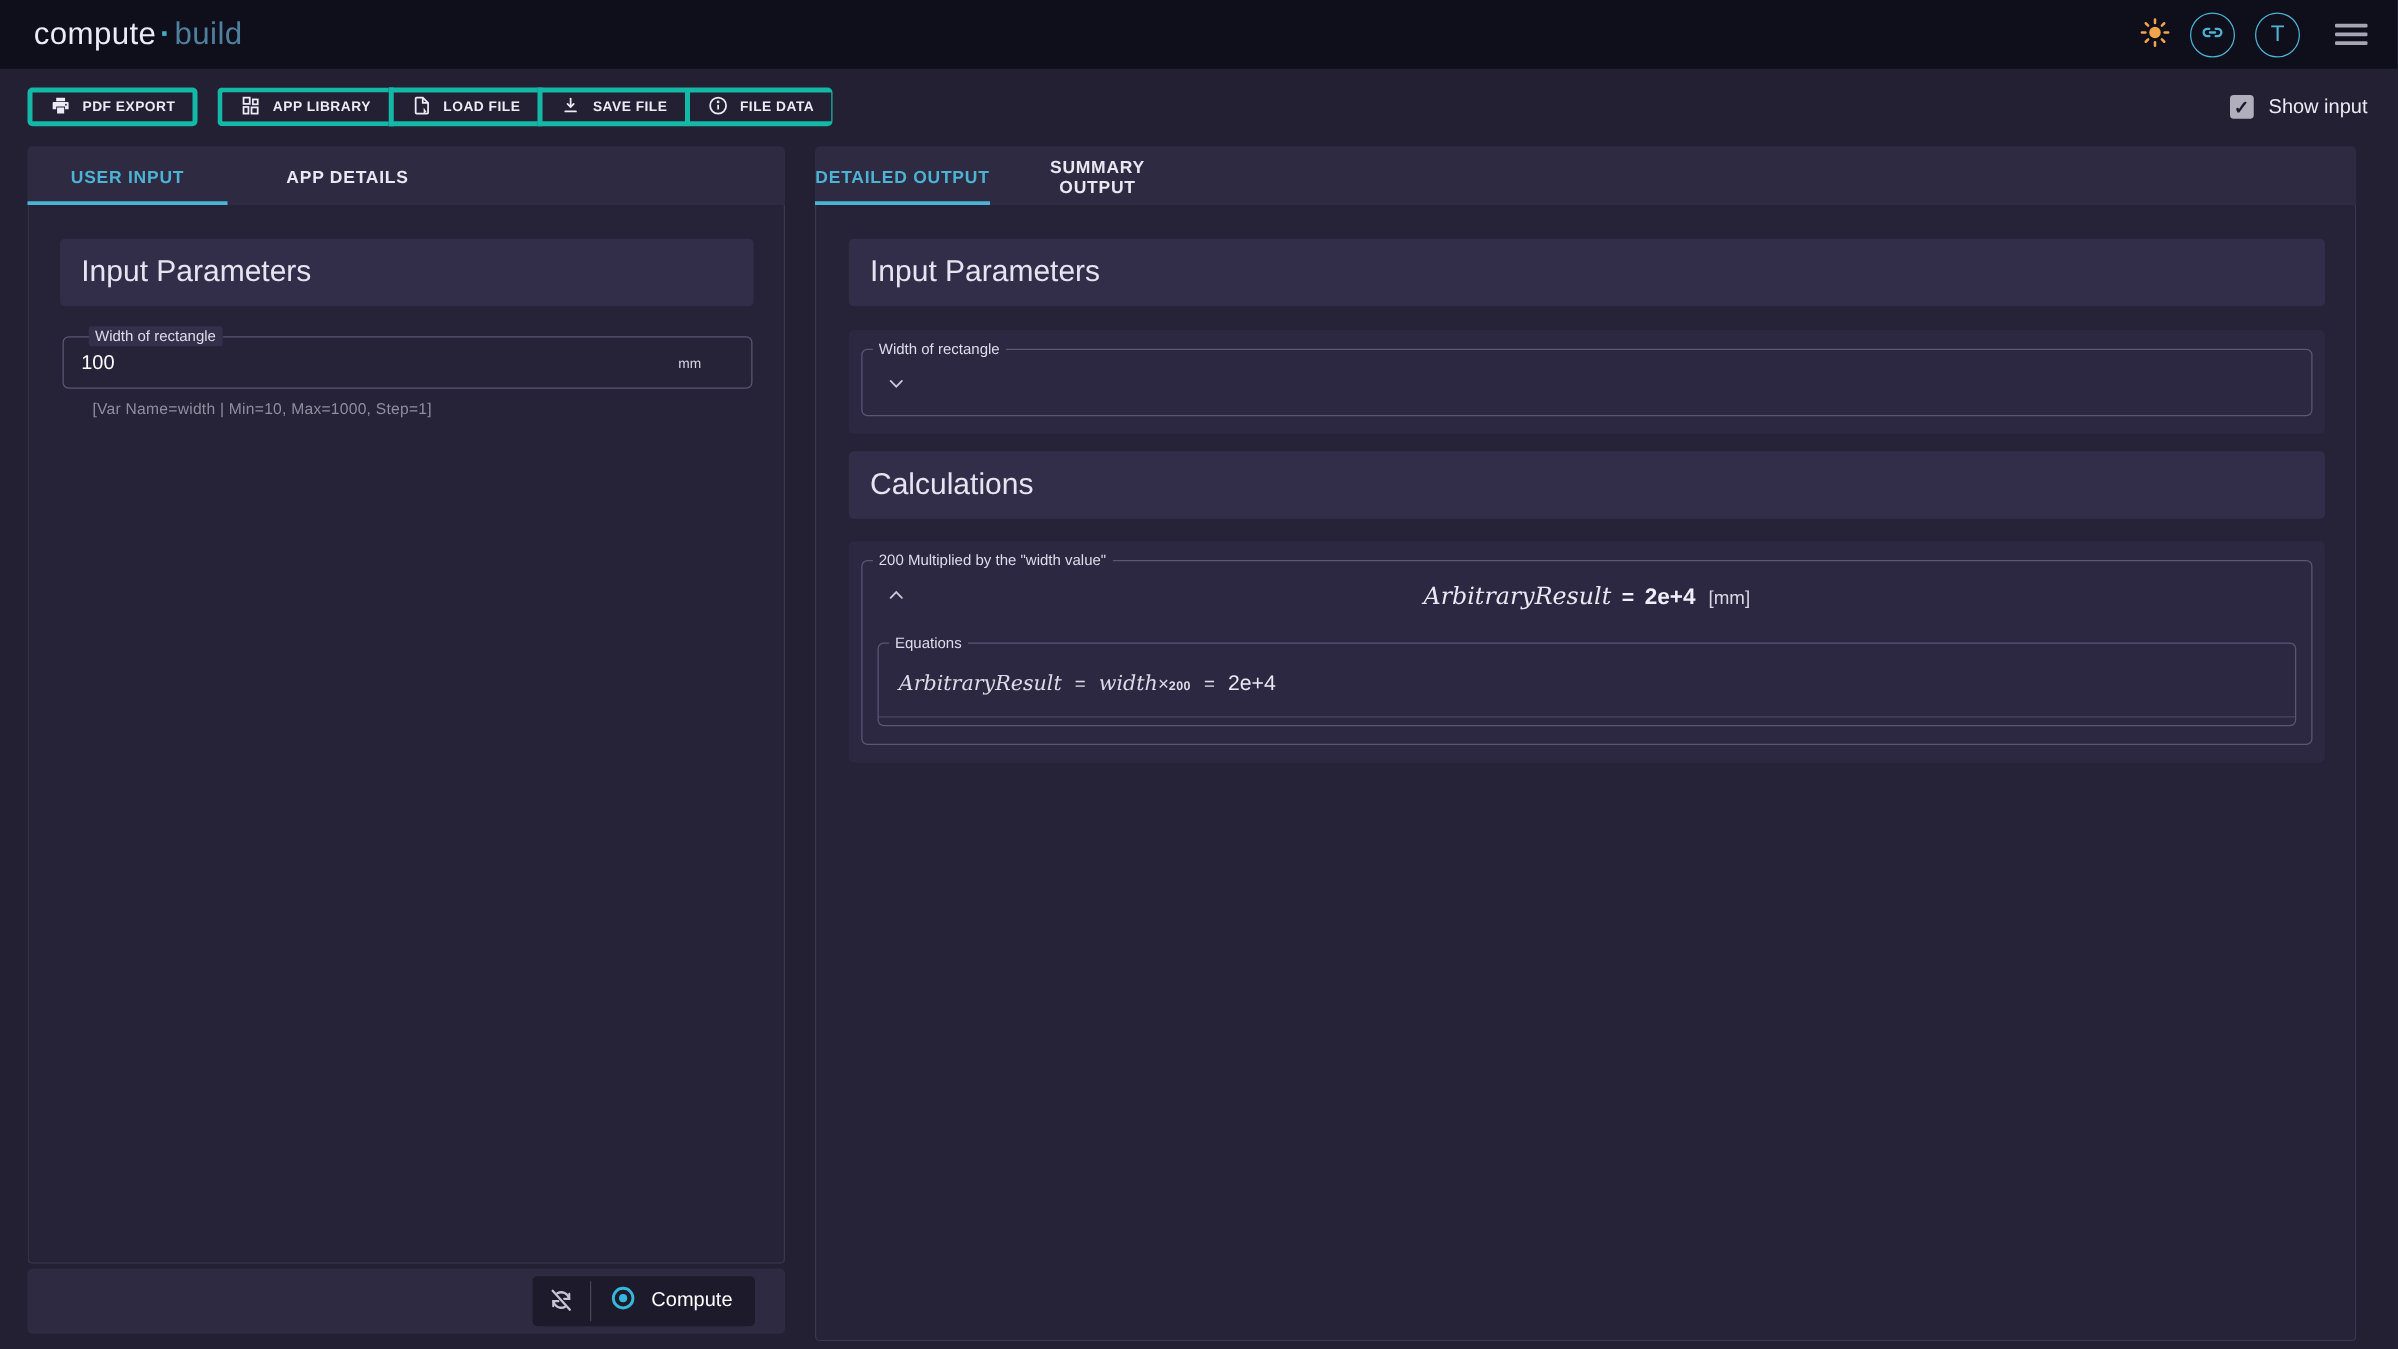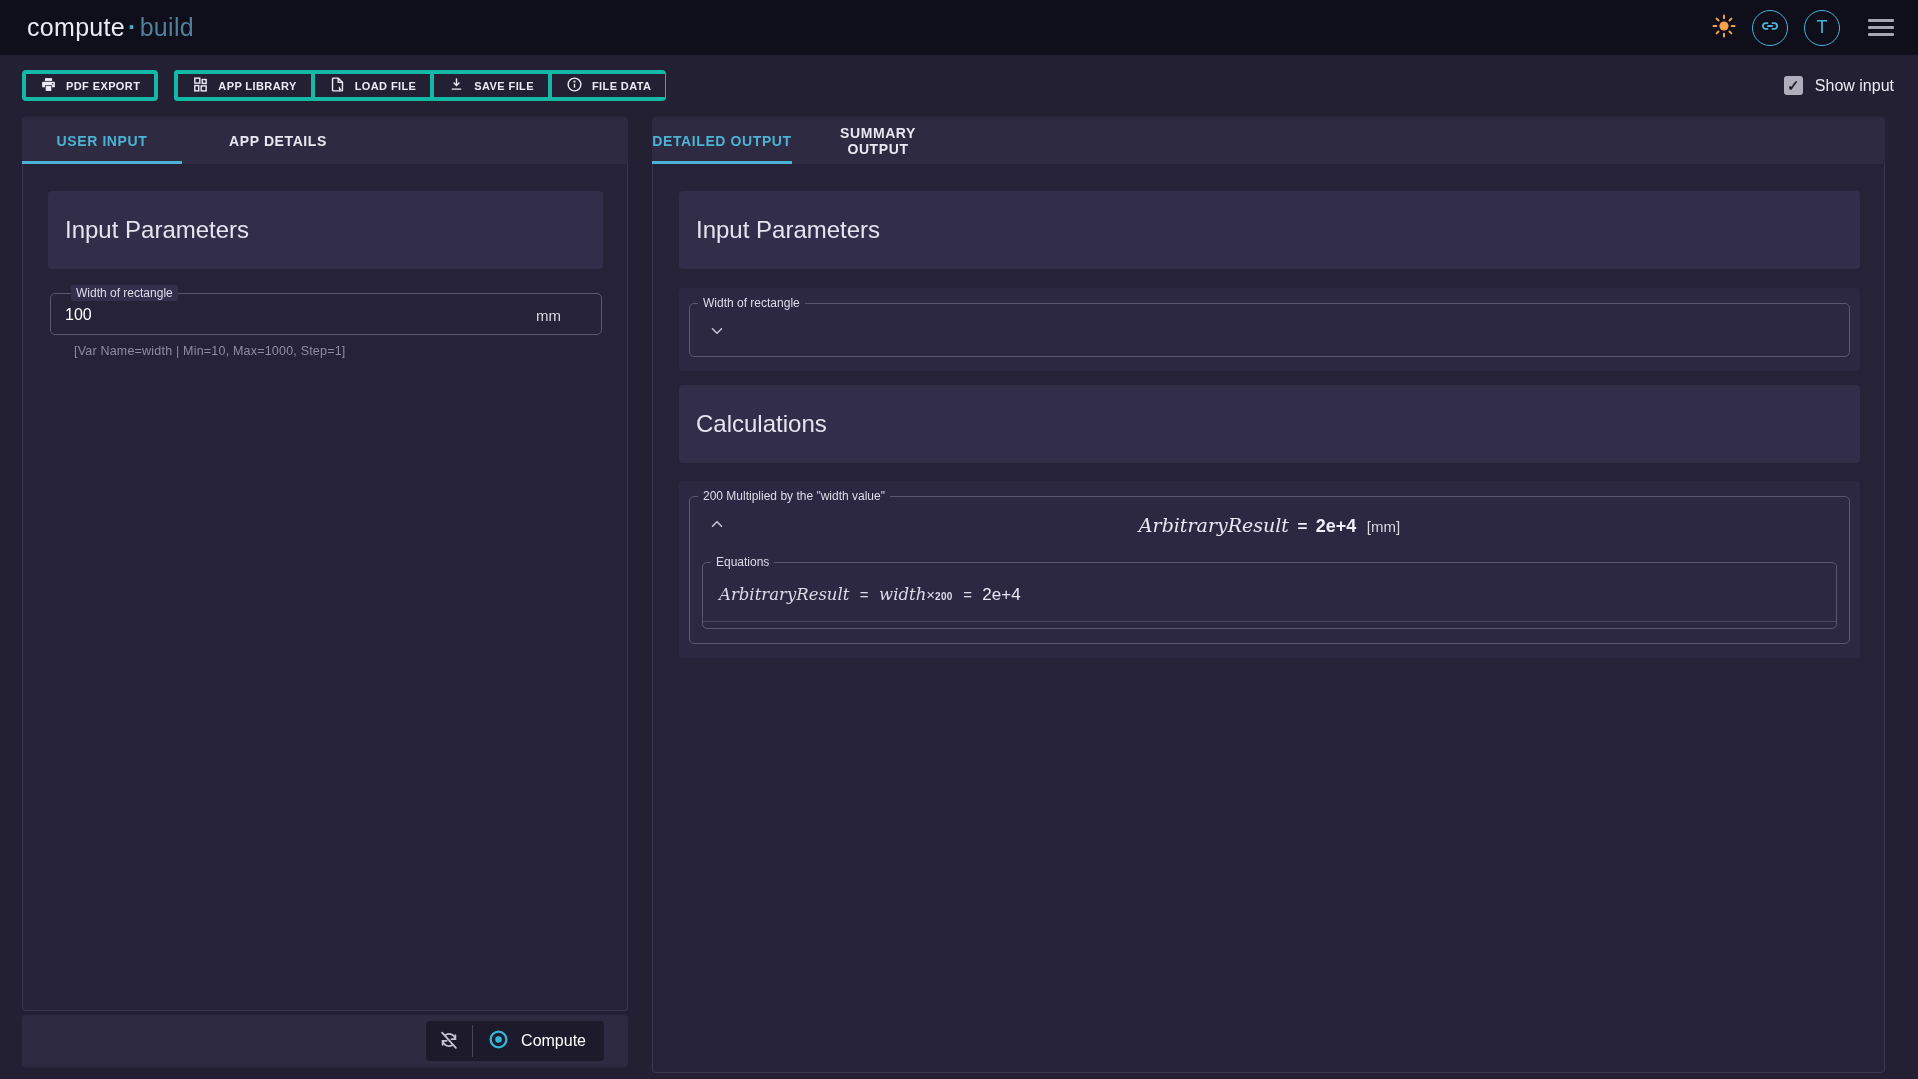--- a/index.html
+++ b/index.html
@@ -88,21 +88,21 @@
   .col-left .tab-underline{width:160px;}
   .col-right .tab-underline{width:140px;}
   .panel-body{
     background:var(--panel-bg);
     border:1px solid var(--border);border-top:none;
     border-radius:0 0 4px 4px;position:relative;
   }
   .col-left .panel-body{height:847px;}
   .col-right .panel-body{height:909px;overflow:hidden;}
   .section-header{
-    height:78px;background:var(--header-bg);border-radius:4px;
+    height:54px;background:var(--header-bg);border-radius:4px;
     display:flex;align-items:center;padding-left:17px;
     font-size:24px;color:#e6e4f0;
   }
   .col-left .section-header{margin:27px 24px 0 25px;}
   .col-right .section-header{margin:27px 24px 0 26px;}
   .col-right .section-header.calc{margin-top:14px;}
   
   .field{
     margin:16px 25px 0 27px;
     border:1px solid var(--field-border);border-radius:5px;
@@ -111,21 +111,21 @@
   .field legend{
     font-size:12px;color:#dedcea;padding:1px 5px;margin-left:6px;
     background:#34304b;border-radius:2px;
   }
   .field-row{display:flex;align-items:center;margin-top:3px;}
   .field-input{
     background:transparent;border:none;outline:none;
     color:#ffffff;font-size:16px;font-family:"Liberation Sans",sans-serif;
     flex:1;padding:0;
   }
-  .field-unit{font-size:15px;color:#d9d7e3;margin-right:26px;}
+  .field-unit{font-size:11px;color:#d9d7e3;margin-right:26px;}
   .field-caption{margin:9px 25px 0 51px;font-size:12.5px;color:var(--text-dim);letter-spacing:.2px;}
   
   .compute-bar{
     margin-top:4px;height:52px;background:var(--bar-bg);border-radius:4px;
     display:flex;align-items:center;justify-content:flex-end;padding-right:24px;flex:none;
   }
   .compute-group{
     height:40px;background:var(--group-bg);border-radius:4px;
     display:flex;align-items:stretch;overflow:hidden;
   }

